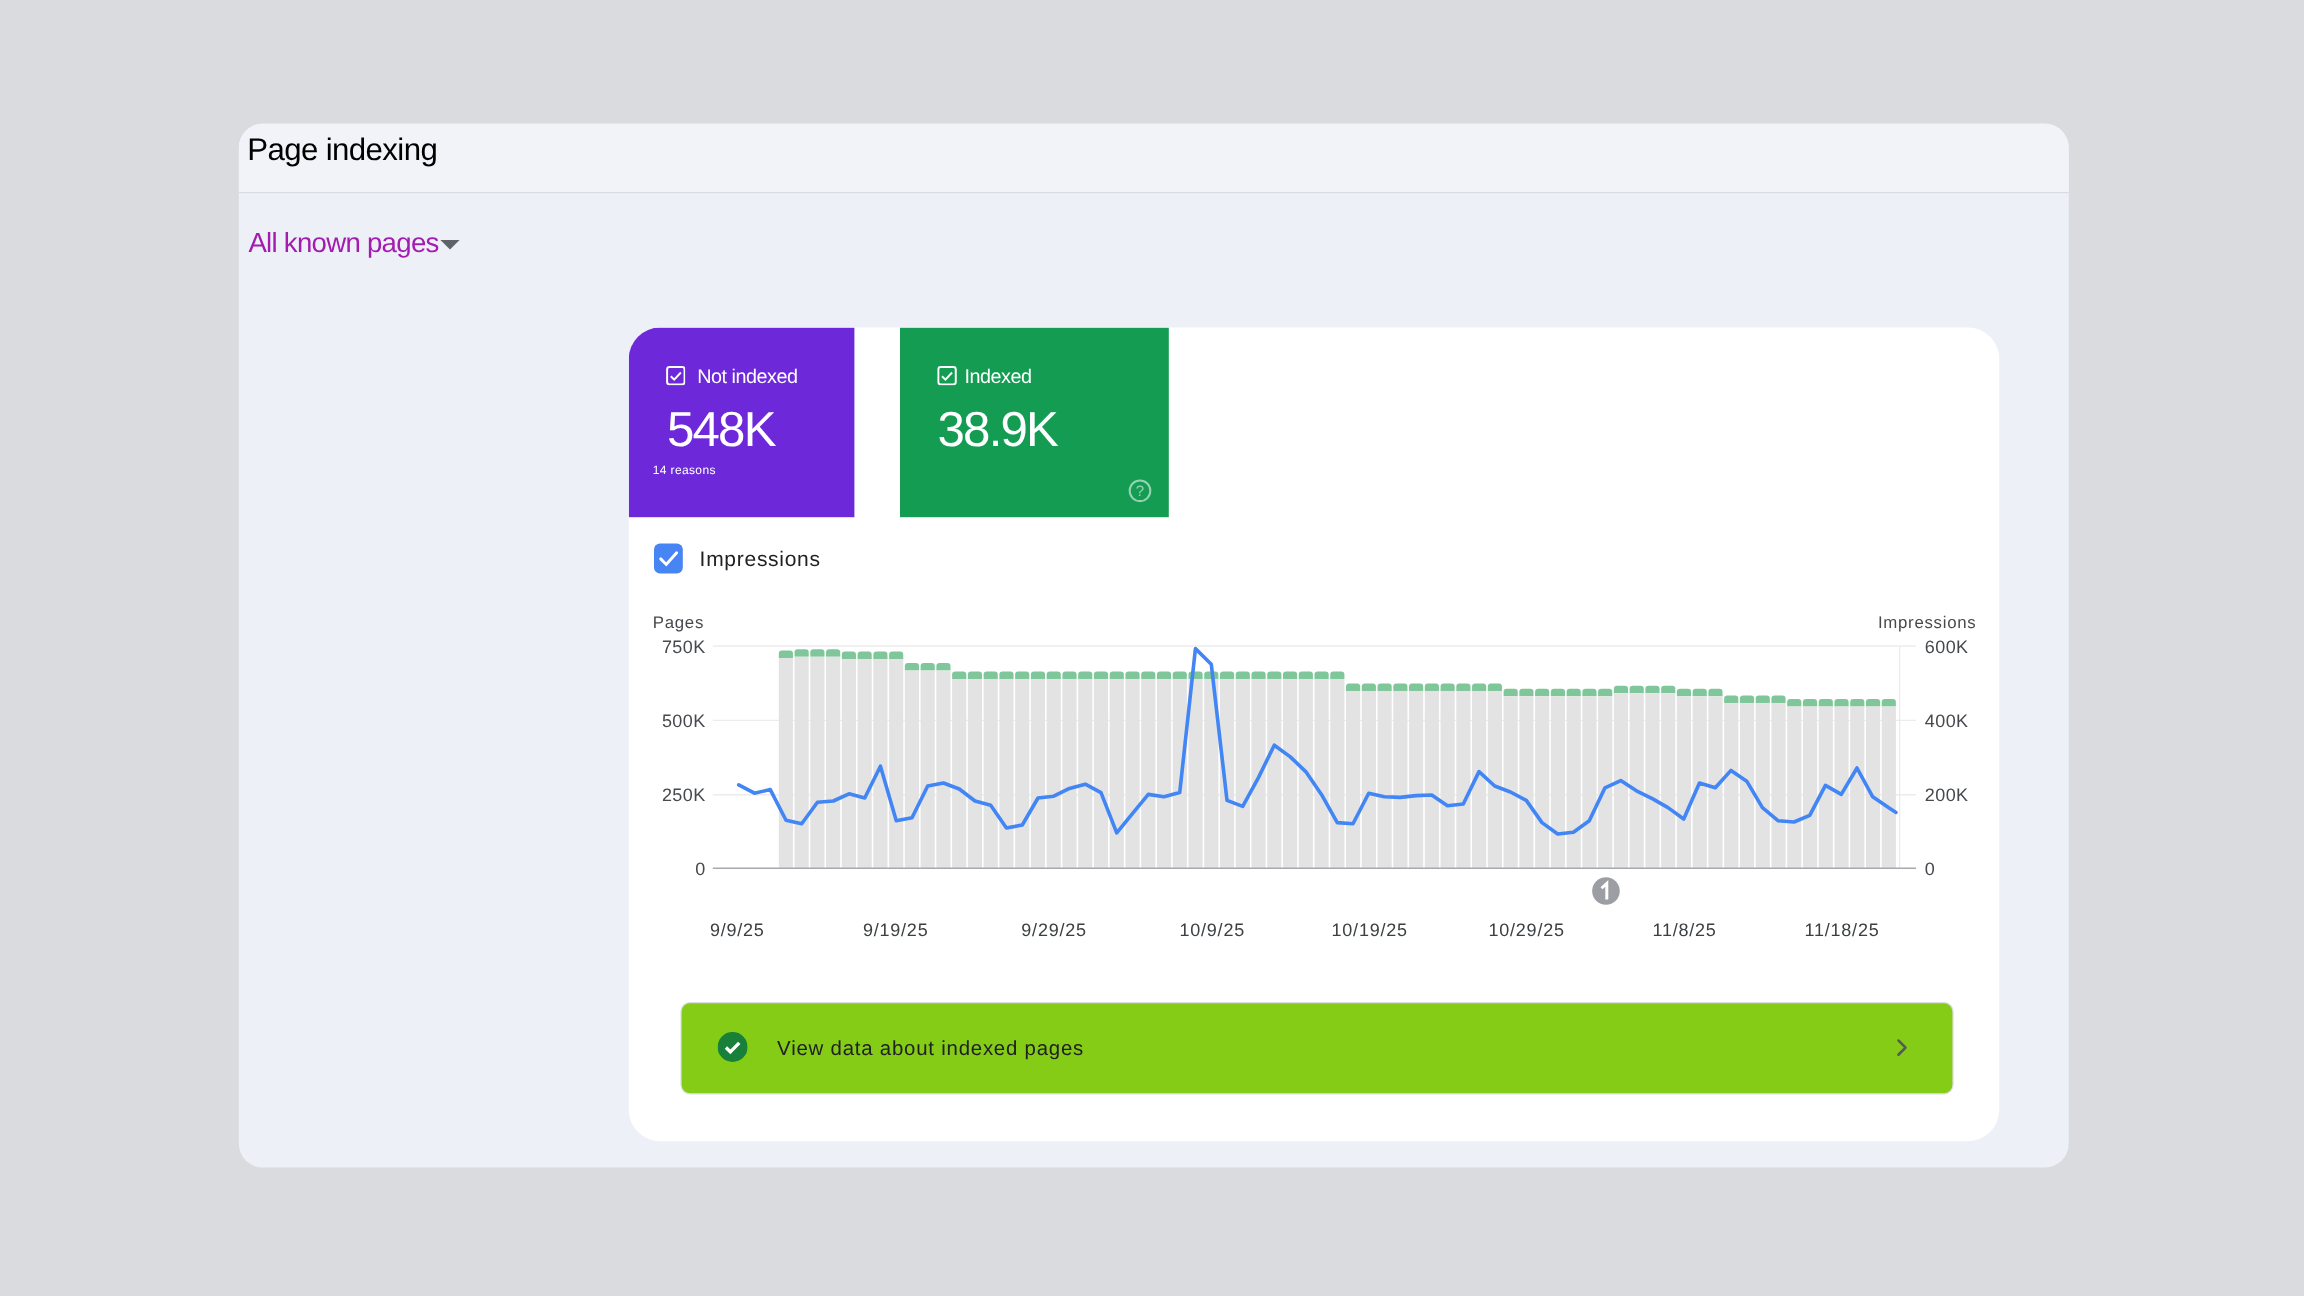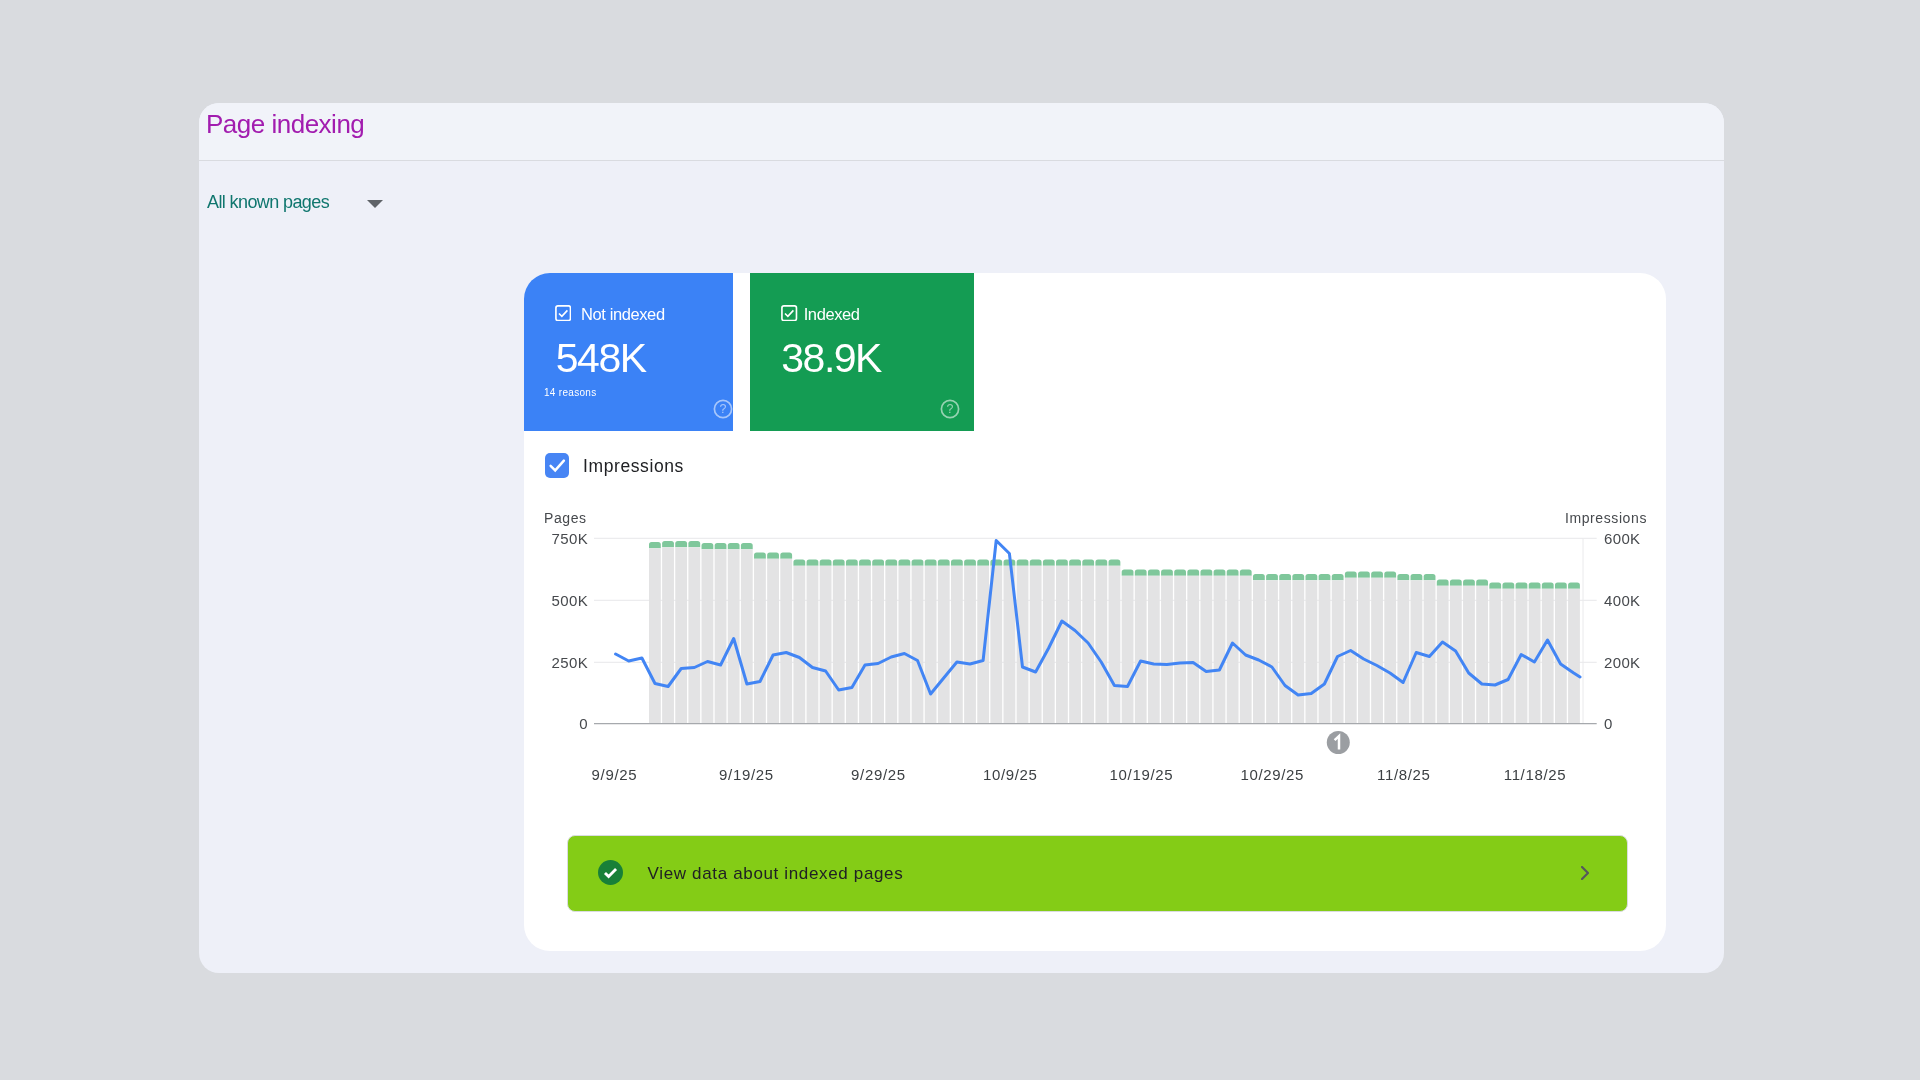--- a/index.html
+++ b/index.html
@@ -1,23 +1,23 @@
 <!DOCTYPE html>
 <html><head><meta charset="utf-8"><title>Page indexing</title>
 <style>
 *{margin:0;padding:0;box-sizing:border-box}
 html,body{width:1920px;height:1080px}
 body{background:#d9dbdf;font-family:"Liberation Sans",sans-serif;position:relative;overflow:hidden}
 .panel{position:absolute;left:199px;top:103px;width:1525px;height:870px;background:#eef0f8;border-radius:20px;overflow:hidden}
 .phead{position:absolute;left:0;top:0;width:100%;height:58px;background:#f1f3f9;border-bottom:1px solid #d9dbe0}
-.ptitle{position:absolute;left:7px;top:7.5px;font-size:26px;line-height:26px;letter-spacing:-0.5px;color:#a21caf}
-.dropdown{position:absolute;left:8px;top:90.3px;font-size:18px;line-height:19.5px;letter-spacing:-0.6px;color:#0f766e}
+.ptitle{position:absolute;left:7px;top:7.5px;font-size:26px;line-height:26px;letter-spacing:-0.5px;color:#000000}
+.dropdown{position:absolute;left:8px;top:90.3px;font-size:23px;line-height:19.5px;letter-spacing:-0.6px;color:#a21caf}
 .caret{position:absolute;left:168px;top:97px;width:0;height:0;border-left:8px solid transparent;border-right:8px solid transparent;border-top:8.3px solid #5f6368}
 .card{position:absolute;left:325px;top:169.5px;width:1141.5px;height:678px;background:#fff;border-radius:26px;overflow:hidden}
-.gbox{position:absolute;left:0;top:0;width:209px;height:158.5px;background:#3b82f6;color:#fff}
+.gbox{position:absolute;left:0;top:0;width:188px;height:158.5px;background:#6d28d9;color:#fff}
 .grbox{position:absolute;left:226.2px;top:0;width:224px;height:158.5px;background:#149c53;color:#fff}
 .cbicon{position:absolute;left:31px;top:32px;width:16.4px;height:16.4px}
 .boxlab{position:absolute;left:57px;top:31.3px;font-size:16.5px;line-height:20px;letter-spacing:-0.4px}
 .bignum{position:absolute;left:31.8px;top:61px;font-size:41px;line-height:48px;letter-spacing:-1.5px}
 .reasons{position:absolute;left:20px;top:111.6px;font-size:10px;line-height:18px;letter-spacing:0.3px}
 .qmark{position:absolute;width:20px;height:20px}
 .impcb{position:absolute;left:20.7px;top:180.7px;width:24.5px;height:24.5px;background:#4785f4;border-radius:5px}
 .implab{position:absolute;left:59px;top:181px;font-size:17.5px;line-height:24px;letter-spacing:0.6px;color:#202124}
 .viewrow{position:absolute;left:42.6px;top:562.4px;width:1061px;height:77px;background:#84cc16;border:1px solid #dadce0;border-radius:8px}
 .gcheck{position:absolute;left:30.5px;top:24.5px;width:25px;height:25px}

